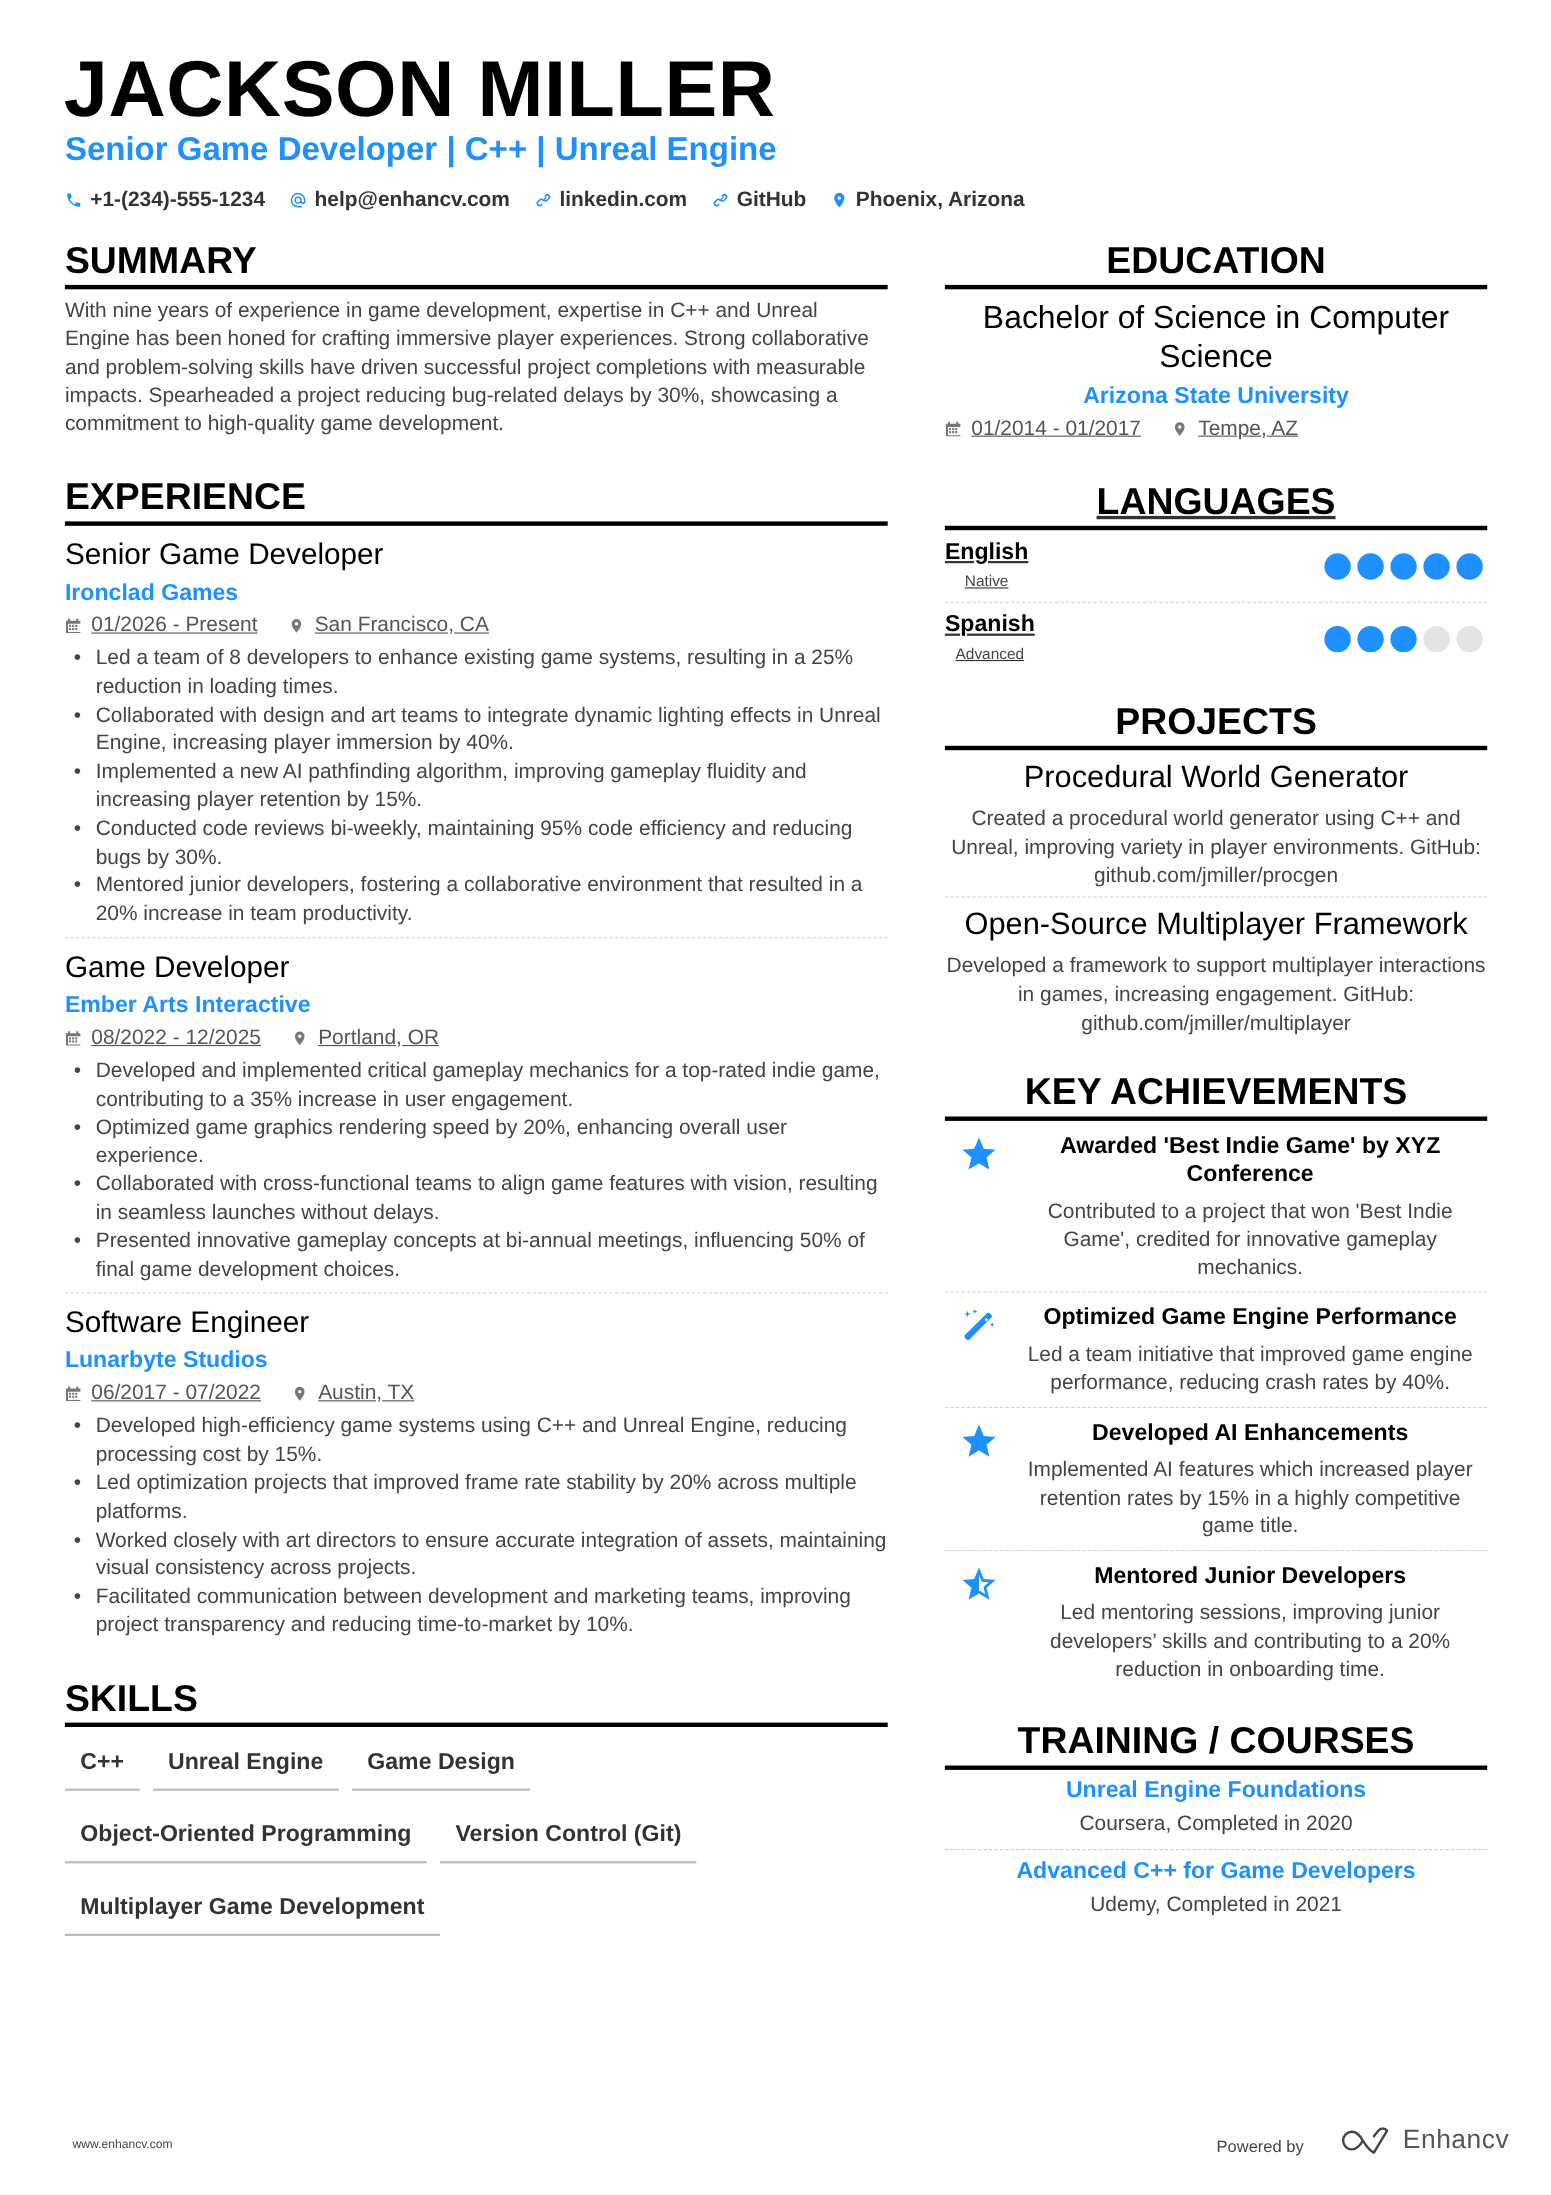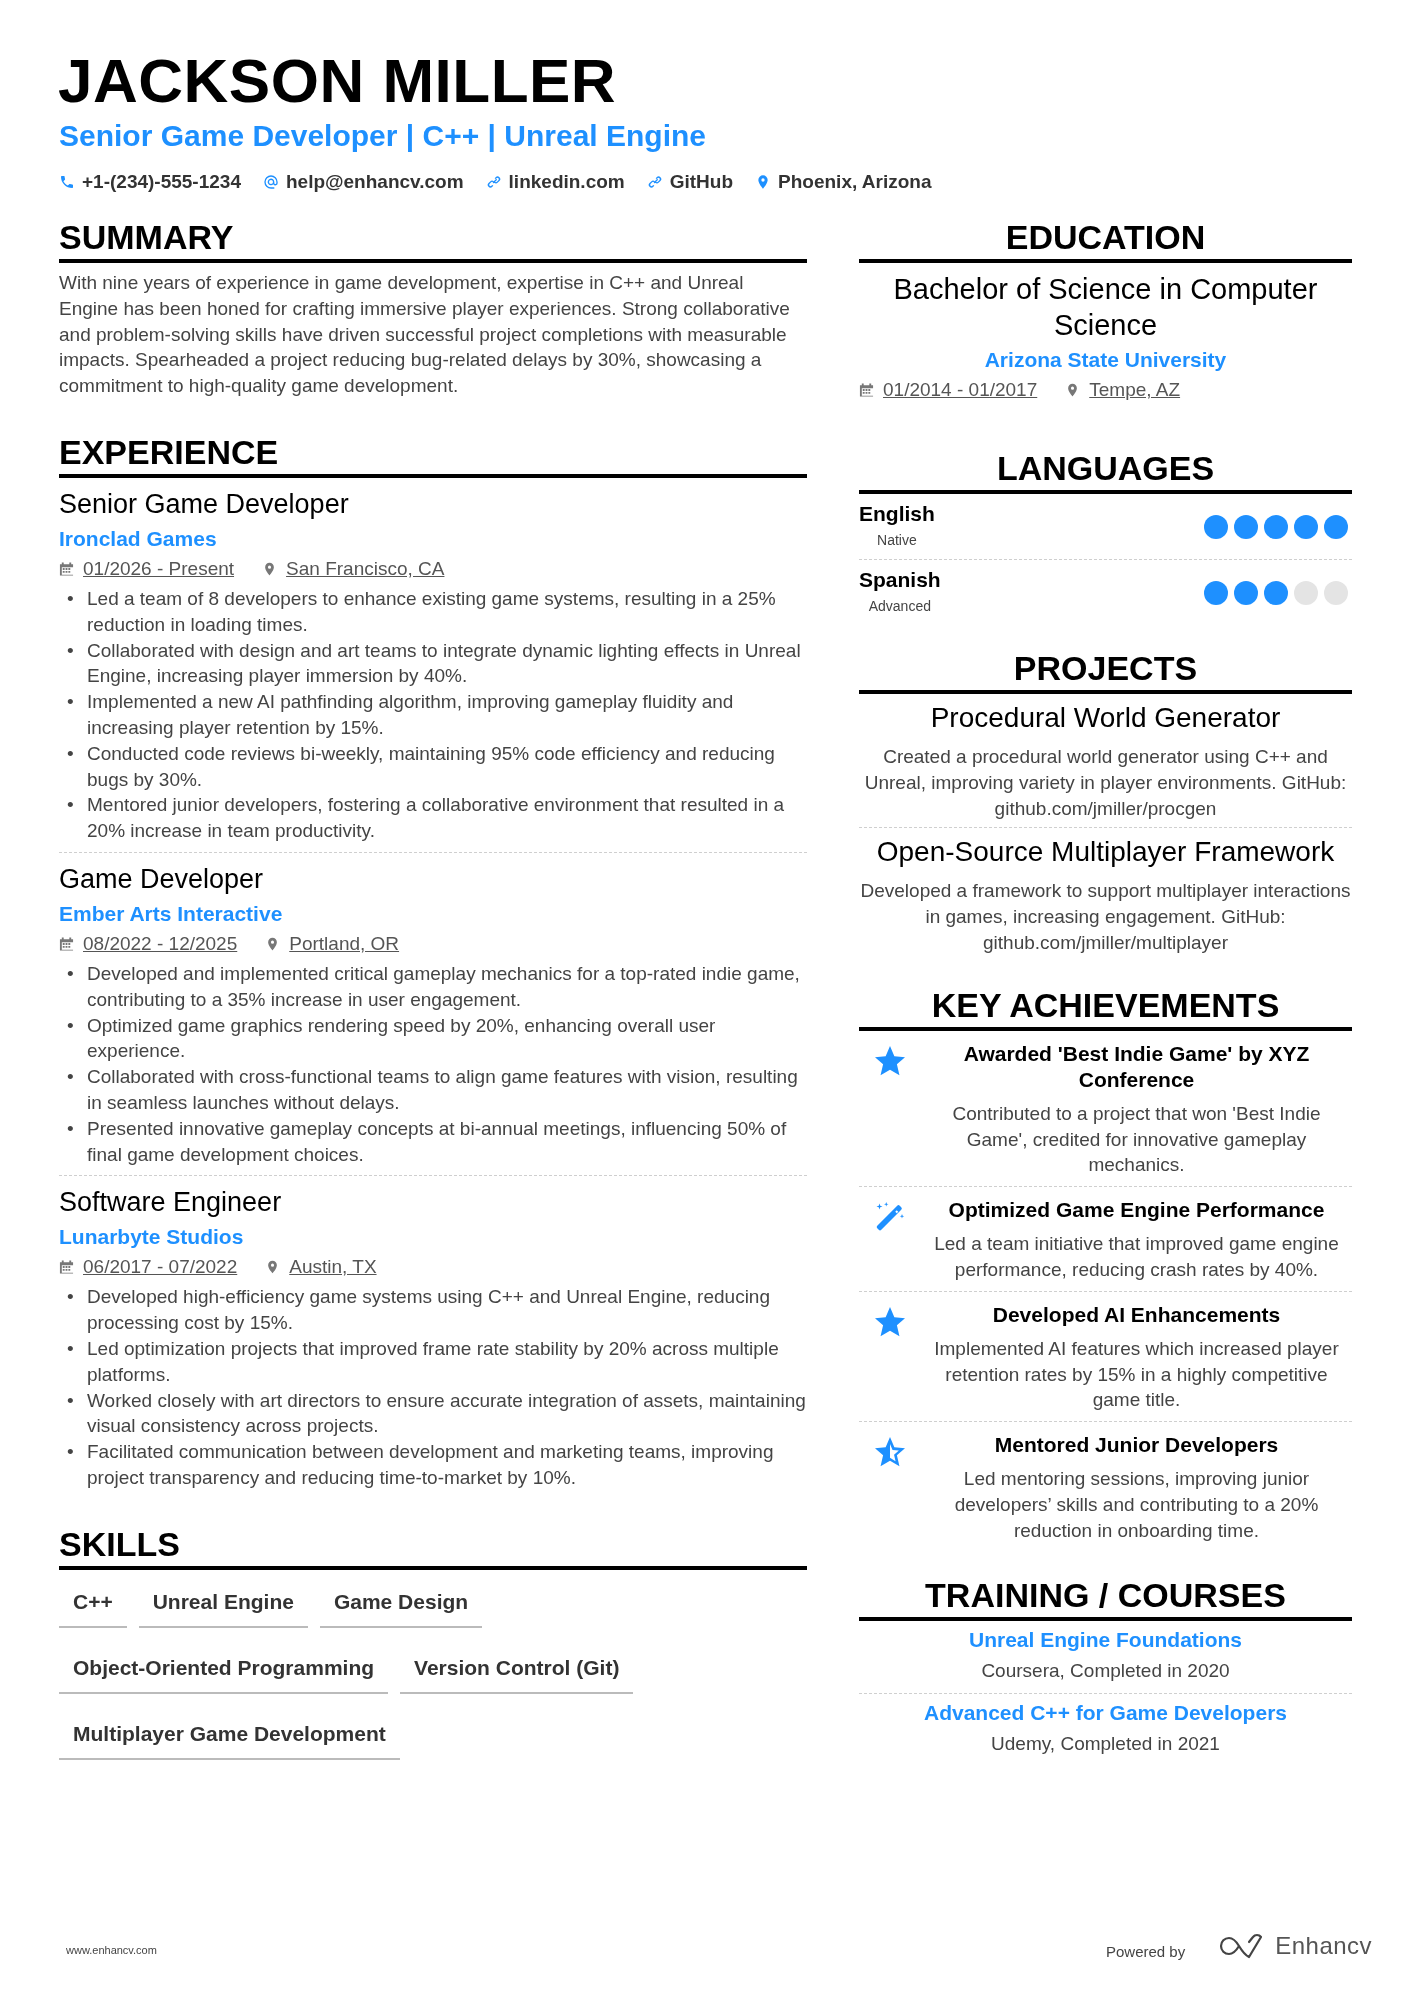--- a/index.html
+++ b/index.html
@@ -2,21 +2,21 @@
 <html><head>
 <meta charset="utf-8">
 <style>
   * { box-sizing: border-box; margin: 0; padding: 0; }
   html, body { width: 1410px; height: 1995px; background: #ffffff; }
   body { font-family: "Liberation Sans", sans-serif; color: #333333; position: relative; overflow: hidden; }
 
   .page { position: absolute; left: 0; top: 0; width: 1410px; height: 1995px; }
 
   
-  .name { position: absolute; left: 58px; top: 46px; font-size: 62px; font-weight: 700; color: #000; letter-spacing: 0.5px; line-height: 70px; }
+  .name { position: absolute; left: 58px; top: 46px; font-size: 72px; font-weight: 700; color: #000; letter-spacing: 0.5px; line-height: 70px; }
   .headline { position: absolute; left: 59px; top: 117px; font-size: 30px; font-weight: 700; color: #1e90ff; line-height: 38px; }
   .contacts { position: absolute; left: 59px; top: 168px; display: flex; align-items: center; gap: 22px; font-size: 19px; font-weight: 700; color: #333; line-height: 28px; }
   .contact { display: flex; align-items: center; gap: 7px; }
   .contact svg { width: 16px; height: 16px; fill: #1e90ff; }
 
   
   .col-left { position: absolute; left: 59px; top: 216px; width: 748px; }
   .col-right { position: absolute; left: 859px; top: 216px; width: 493px; text-align: center; }
 
   .section-title { font-size: 34px; font-weight: 700; color: #000; line-height: 42px; border-bottom: 4px solid #000; padding-bottom: 1px; text-transform: uppercase; }
@@ -230,21 +230,21 @@
         </span>
         <span class="m">
           <svg viewBox="0 0 24 24">
               <path d="M12 2a7 7 0 00-7 7c0 5.2 7 13 7 13s7-7.8 7-13a7 7 0 00-7-7zm0 9.5A2.5 2.5 0 1112 6.5a2.5 2.5 0 010 5z"></path>
             </svg>
           <span>Tempe, AZ</span>
         </span>
       </div>
     </div>
 
-    <div class="section" style="margin-top:42px;">
+    <div class="section" style="margin-top:30px;text-decoration:underline;">
       <div class="section-title">LANGUAGES</div>
       <div class="lang">
         <div>
           <div class="lang-name">English</div>
           <div class="lang-level">Native</div>
         </div>
         <div class="dots">
             <span class="dot on"></span>
             <span class="dot on"></span>
             <span class="dot on"></span>

